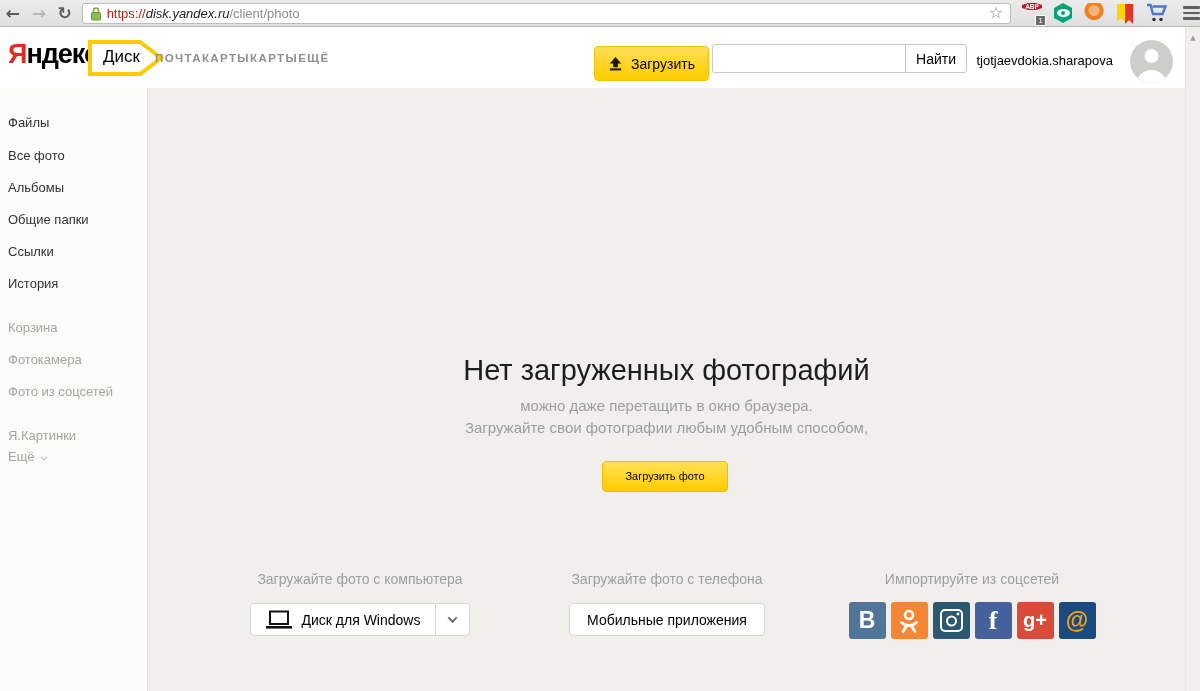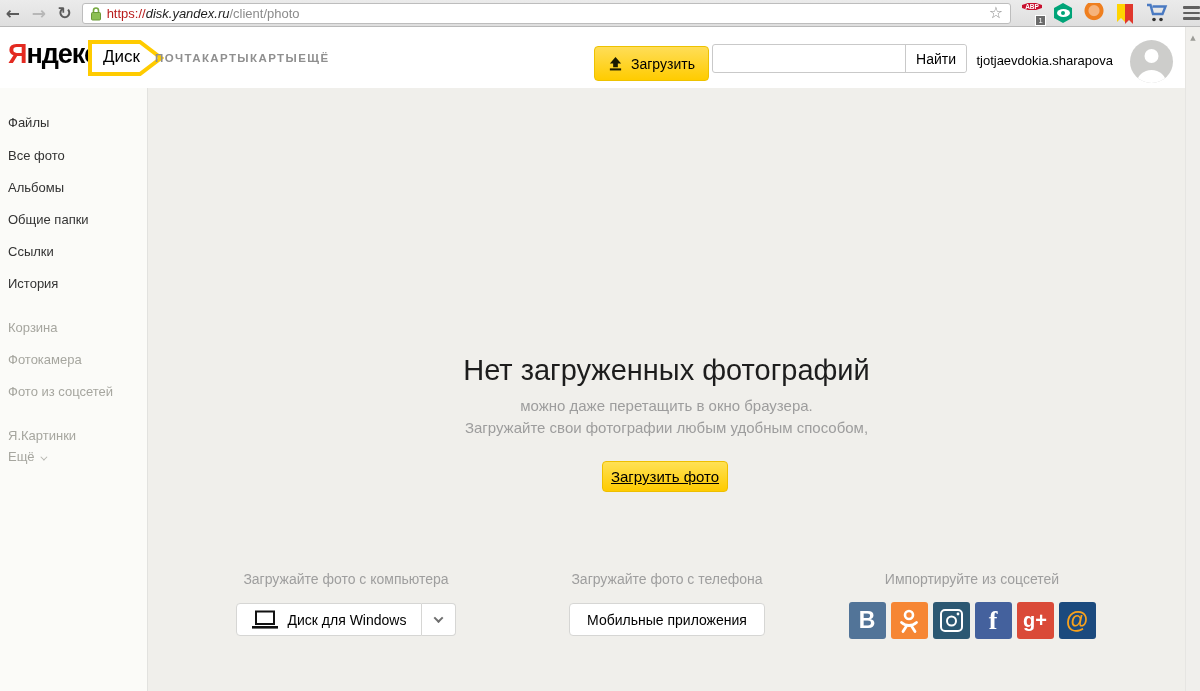--- a/index.html
+++ b/index.html
@@ -66,25 +66,25 @@
   .chev-sm { display:inline-block; width:5px; height:5px; border-right:1.5px solid #b3b3ad;
     border-bottom:1.5px solid #b3b3ad; transform:rotate(45deg) translateY(-2px); margin-left:5px; }
 
   
   .empty-title { position:absolute; left:148px; width:1037px; top:354px; text-align:center;
     font-size:29px; color:#1d1d1d; }
   .empty-sub { position:absolute; left:148px; width:1037px; top:395px; text-align:center;
     font-size:15px; color:#9d9d9d; line-height:22px; }
   .upload-photo-btn { position:absolute; left:602px; top:461px; width:126px; height:31px;
     background:linear-gradient(#ffe155,#ffcb00); border:1px solid #eebf00; border-radius:4px;
-    font-size:15px; color:#000; text-align:center; line-height:29px;text-decoration:underline; }
+    font-size:11px; color:#000; text-align:center; line-height:29px; }
 
   
   .footer-col { position:absolute; top:571px; width:300px; text-align:center; }
-  .fc-1 { left:196px; } .fc-2 { left:517px; } .fc-3 { left:822px; }
+  .fc-1 { left:210px; } .fc-2 { left:517px; } .fc-3 { left:822px; }
   .footer-label { font-size:14px; color:#9e9e9e; }
   .footer-actions { margin-top:16px; display:flex; justify-content:center; }
   .win-btn { height:33px; padding:0 15px; background:#fff; border:1px solid #d6d6d4;
     border-radius:4px 0 0 4px; display:inline-flex; align-items:center; gap:10px; font-size:14px; color:#000; }
   .win-caret { width:34px; height:33px; background:#fff; border:1px solid #d6d6d4; border-left:none;
     border-radius:0 4px 4px 0; display:inline-flex; align-items:center; justify-content:center; }
   .chev { width:7px; height:7px; border-right:2px solid #6f6f6f; border-bottom:2px solid #6f6f6f;
     transform:rotate(45deg) translate(-1px,-1px); }
   .mobile-btn { height:33px; padding:0 17px; background:#fff; border:1px solid #d6d6d4;
     border-radius:4px; font-size:14px; color:#000; display:inline-flex; align-items:center; }

